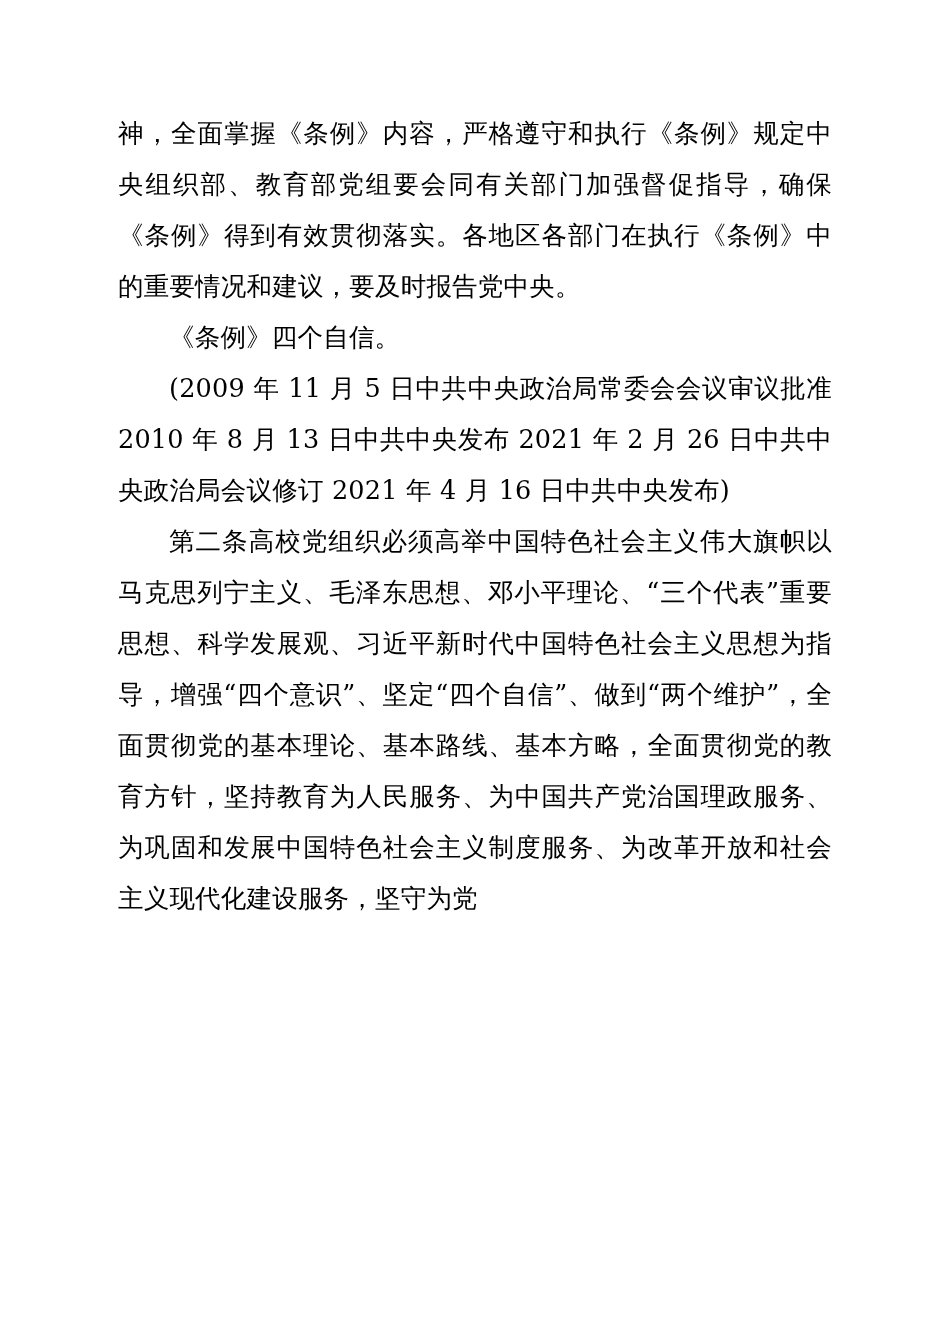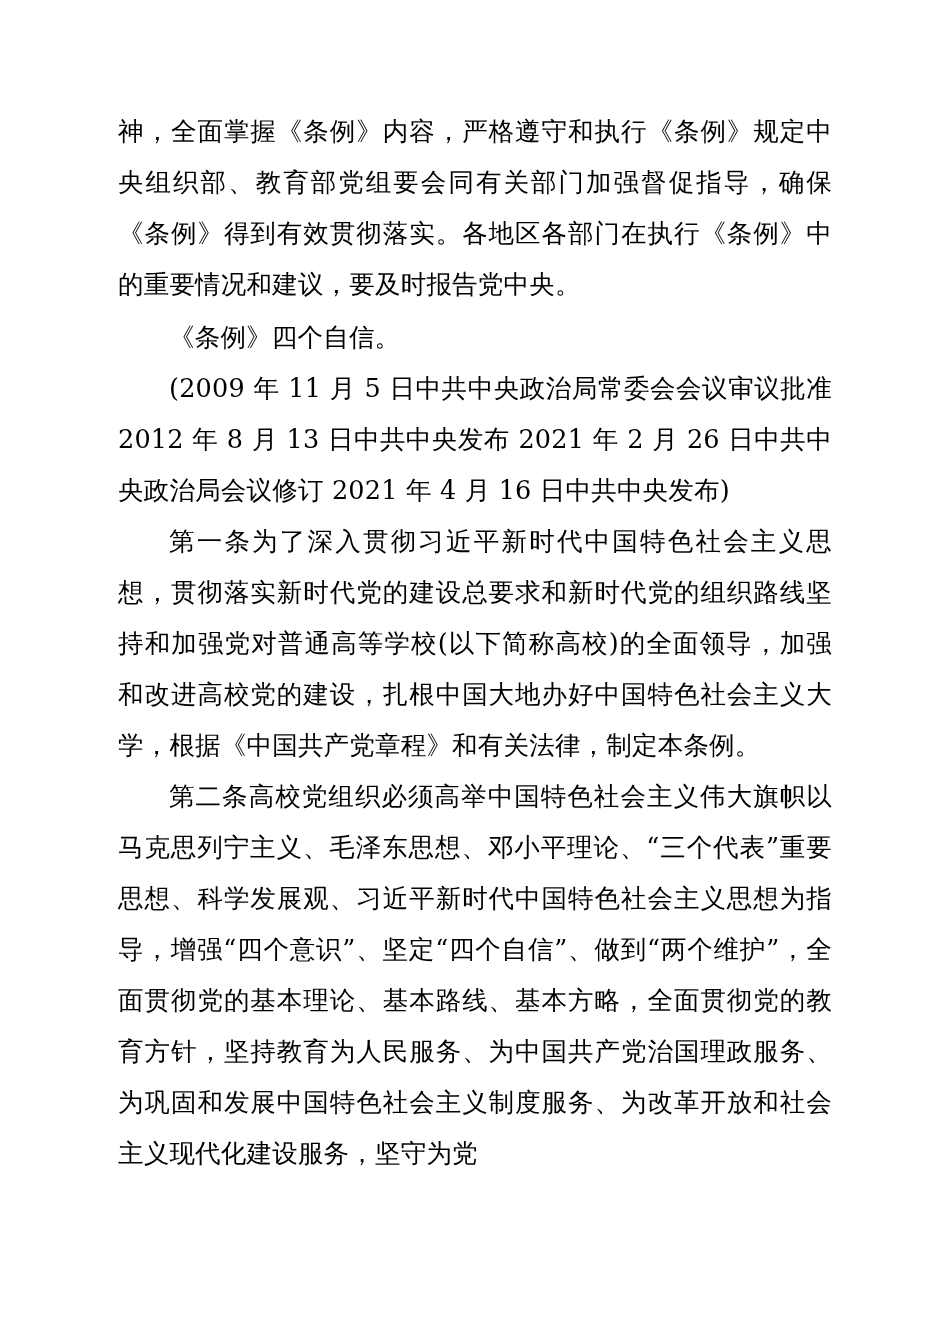--- a/index.html
+++ b/index.html
@@ -29,21 +29,20 @@
     letter-spacing: 0.2px;
   }
   p {
     margin: 0;
   }
   .para {
     text-indent: 2em;
   }
   .noindent {
     text-indent: 0;
-    font-family: Liberation Mono, monospace;
   }
   .heading {
     text-indent: 2em;
     font-weight: bold;
     letter-spacing: 0.5px;
   }
   .date-line {
     text-indent: 2em;
     font-family: "DejaVu Serif", "Liberation Serif", serif;
   }
@@ -52,21 +51,20 @@
 <body>
 
 <div class="page">
   <div class="doc-body">
 
     <p class="noindent">神，全面掌握《条例》内容，严格遵守和执行《条例》规定中央组织部、教育部党组要会同有关部门加强督促指导，确保《条例》得到有效贯彻落实。各地区各部门在执行《条例》中的重要情况和建议，要及时报告党中央。</p>
 
     <p class="para">《条例》四个自信。</p>
 
 
-    <p class="date-line">(2009 年 11 月 5 日中共中央政治局常委会会议审议批准 2012 年 8 月 13 日中共中央发布 2021 年 2 月 26 日中共中央政治局会议修订 2021 年 4 月 16 日中共中央发布)</p>
+    <p class="date-line">(2009 年 11 月 5 日中共中央政治局常委会会议审议批准 2010 年 8 月 13 日中共中央发布 2021 年 2 月 26 日中共中央政治局会议修订 2021 年 4 月 16 日中共中央发布)</p>
 
 
-    <p class="para">第一条为了深入贯彻习近平新时代中国特色社会主义思想，贯彻落实新时代党的建设总要求和新时代党的组织路线坚持和加强党对普通高等学校(以下简称高校)的全面领导，加强和改进高校党的建设，扎根中国大地办好中国特色社会主义大学，根据《中国共产党章程》和有关法律，制定本条例。</p>
 
     <p class="para">第二条高校党组织必须高举中国特色社会主义伟大旗帜以马克思列宁主义、毛泽东思想、邓小平理论、“三个代表”重要思想、科学发展观、习近平新时代中国特色社会主义思想为指导，增强“四个意识”、坚定“四个自信”、做到“两个维护”，全面贯彻党的基本理论、基本路线、基本方略，全面贯彻党的教育方针，坚持教育为人民服务、为中国共产党治国理政服务、为巩固和发展中国特色社会主义制度服务、为改革开放和社会主义现代化建设服务，坚守为党</p>
 
   </div>
 </div>
 
 </body></html>

